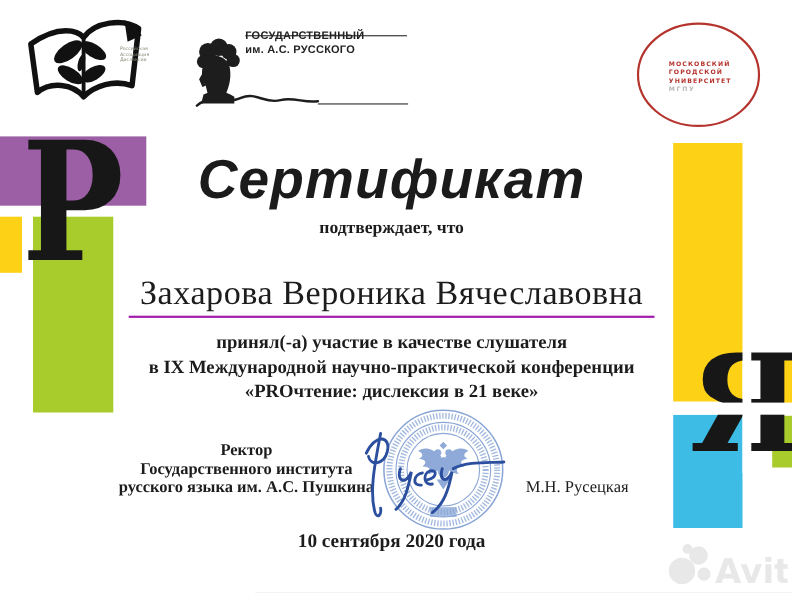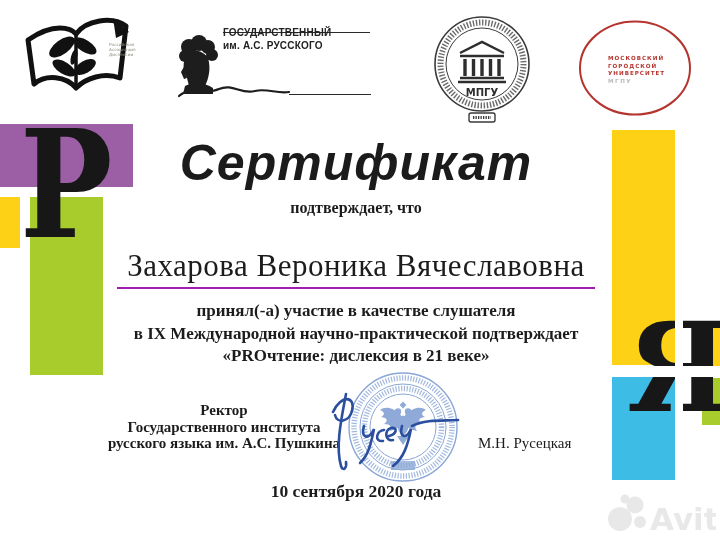--- a/index.html
+++ b/index.html
@@ -115,36 +115,20 @@
     <div class="pushkin-lines">
       <div>ГОСУДАРСТВЕННЫЙ</div>
       <div>им. А.С. РУССКОГО</div>
     </div>
     <svg class="abs" style="left:0;top:56px;" width="118" height="22" viewBox="0 0 118 22">
       <path d="M4,16 C18,4 30,16 44,9 C58,3 66,15 80,11 C92,8 102,14 114,12" fill="none" stroke="#1d1d1d" stroke-width="2.2" stroke-linecap="round"></path>
     </svg>
     <div class="pushkin-rule-bottom"></div>
   </div>
 
-  <div class="abs logo-mpgu">
-    <svg width="98" height="110" viewBox="0 0 98 110">
-      <circle cx="49" cy="50" r="47" fill="none" stroke="#3a3a3a" stroke-width="1.6"></circle>
-      <circle cx="49" cy="50" r="41.5" fill="none" stroke="#3a3a3a" stroke-width="6" stroke-dasharray="1.4 1.7" opacity=".75"></circle>
-      <circle cx="49" cy="50" r="36" fill="none" stroke="#3a3a3a" stroke-width="1"></circle>
-      <g stroke="#2e2e2e" fill="none">
-        <path d="M27,39 L49,28 L71,39" stroke-width="2.5"></path>
-        <path d="M27,42 L71,42" stroke-width="2.5"></path>
-        <path d="M32,45 L32,62 M40.5,45 L40.5,62 M49,45 L49,62 M57.5,45 L57.5,62 M66,45 L66,62" stroke-width="3.4"></path>
-        <path d="M27,64 L71,64 M25,68 L73,68" stroke-width="2.5"></path>
-      </g>
-      <text x="49" y="82" text-anchor="middle" font-family="DejaVu Sans,sans-serif" font-weight="bold" font-size="10" fill="#2e2e2e">МПГУ</text>
-      <rect x="36" y="99" width="26" height="9" rx="2" fill="none" stroke="#3a3a3a" stroke-width="1.4"></rect>
-      <line x1="40" y1="103.5" x2="58" y2="103.5" stroke="#3a3a3a" stroke-width="3" stroke-dasharray="1.3 1.2"></line>
-    </svg>
-  </div>
 
   <div class="abs logo-mgpu">
     <svg width="114" height="98" viewBox="0 0 114 98">
       <ellipse cx="57" cy="48" rx="55" ry="46.5" fill="none" stroke="#b5352e" stroke-width="2"></ellipse>
       <g font-family="DejaVu Sans,sans-serif" font-weight="bold" font-size="5.6" letter-spacing="1" fill="#b5352e">
         <text x="30" y="40">МОСКОВСКИЙ</text>
         <text x="30" y="47.5">ГОРОДСКОЙ</text>
         <text x="30" y="55">УНИВЕРСИТЕТ</text>
         <text x="30" y="63" fill="#b9b9b9" letter-spacing="1.5">МГПУ</text>
       </g>
@@ -153,21 +137,21 @@
 
   <div class="center-col certificate-title">Сертификат</div>
   <div class="center-col certificate-subtitle">подтверждает, что</div>
 
   <div class="center-col recipient-wrap">
     <span class="recipient-name">Захарова Вероника Вячеславовна</span>
   </div>
 
   <div class="center-col body-lines">
     <div>принял(-а) участие в качестве слушателя</div>
-    <div>в IX Международной научно-практической подтверждает</div>
+    <div>в IX Международной научно-практической конференции</div>
     <div>«PROчтение: дислексия в 21 веке»</div>
   </div>
 
   <div class="abs rector-block">
     <div>Ректор</div>
     <div>Государственного института</div>
     <div>русского языка им. А.С. Пушкина</div>
   </div>
 
   <div class="abs stamp">

